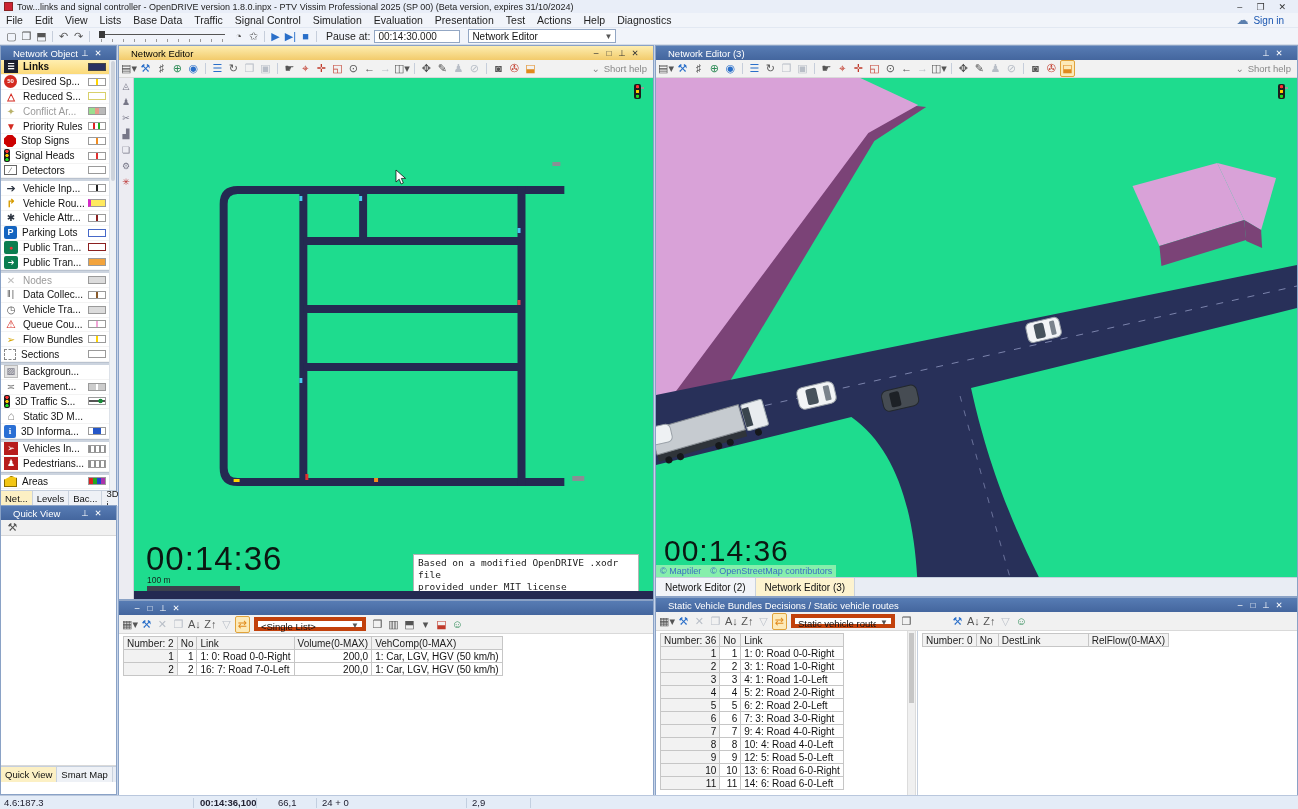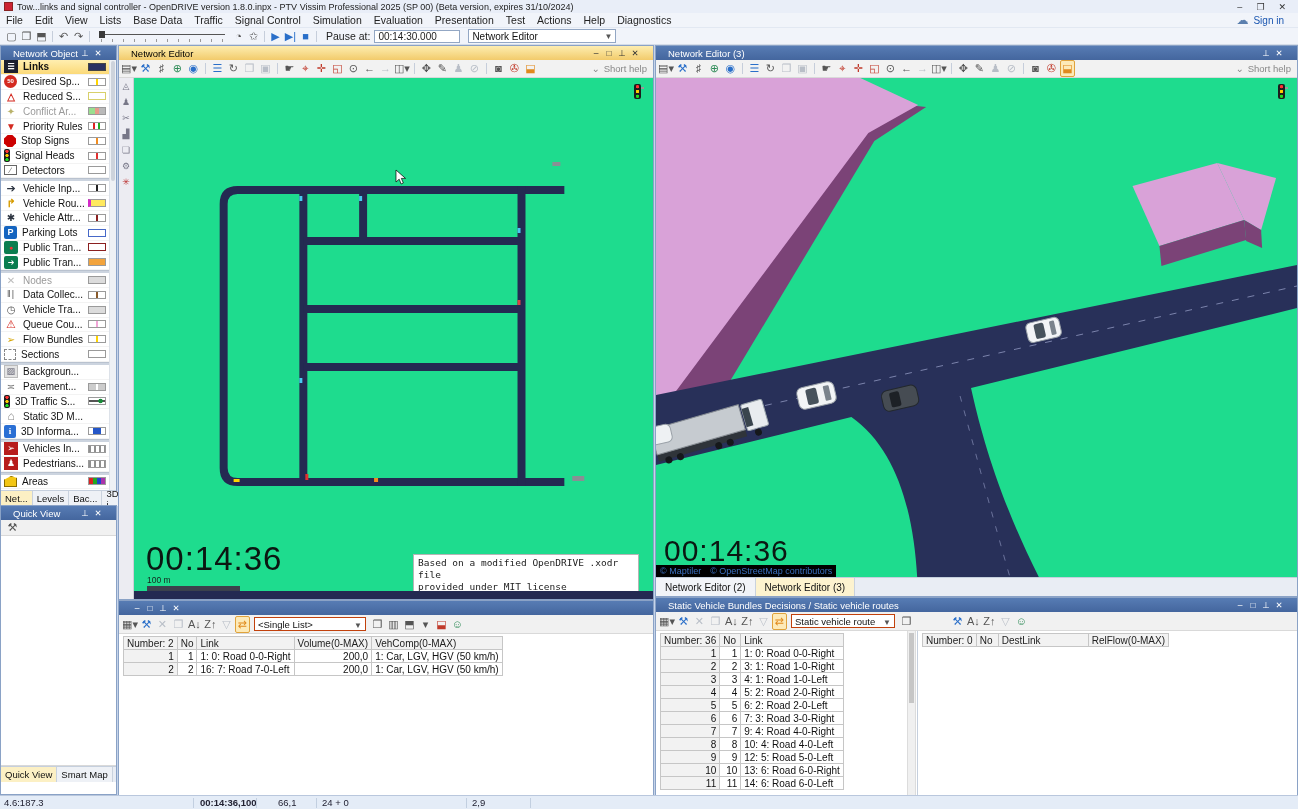--- a/index.html
+++ b/index.html
@@ -113,27 +113,27 @@
 .canvas2d svg,.canvas3d svg{position:absolute;inset:0;width:100%;height:100%}
 .time-overlay{position:absolute;color:#0b1712;font-size:33px;letter-spacing:1px;font-family:"Liberation Sans",sans-serif}
 .scalewrap{position:absolute;left:13px;top:497px;font-size:8.5px;color:#15251d}
 .scalebar{width:93px;height:5px;background:#3b414d;margin-top:1px}
 .license{position:absolute;right:14px;top:476px;width:226px;background:#fff;border:1px solid #b5b5b5;font-family:"DejaVu Sans Mono",monospace;font-size:9.5px;line-height:12px;padding:2px 4px;color:#222}
 .bottomstrip{position:absolute;left:0;right:0;bottom:0;height:8px;background:#242a52}
 .tl-icon{position:absolute;right:9px;top:6px;width:10px;height:16px;display:flex}
 .tl-icon .tl-core{width:7px;height:15px}
 .tl-icon:after{content:"";width:3px;height:2px;background:#999;margin-top:3px}
 .canvas3d{position:absolute;left:0;right:0;top:0;bottom:0;background:#1edc8e}
-.attribution{position:absolute;left:0;bottom:0;background:#000000;font-size:9px;color:#3a6fc0;display:flex;gap:9px;padding:1px 4px;white-space:nowrap}
+.attribution{position:absolute;left:0;bottom:0;background:#86efac;font-size:9px;color:#3a6fc0;display:flex;gap:9px;padding:1px 4px;white-space:nowrap}
 .ed-tabs{height:19px;background:#e9edf4;border-top:1px solid #c5cfdd;display:flex;font-size:10px}
 .edtab{padding:0 9px;display:flex;align-items:center;border-right:1px solid #c9d2de;background:#f2f4f8}
 .edtab.active{background:#fdf3cf}
 
 .vtb{height:19px;background:#f1f1f1;border-bottom:1px solid #d9d9d9;display:flex;align-items:center;padding:0 3px;font-size:11px;gap:1px}
-.sel-dd{height:14px;border:1px solid #c2410c;background:#fff;font-size:9.5px;display:flex;align-items:flex-end;padding:0 3px;margin:0 3px}
+.sel-dd{height:14px;border:4px solid #c2410c;background:#fff;font-size:9.5px;display:flex;align-items:flex-start;padding:0 3px;margin:0 3px}
 .sel-dd .v{white-space:nowrap;overflow:hidden}
 .sel-dd .a{color:#555;font-size:8px;margin-left:4px}
 .tblwrap{position:relative;background:#fff}
 table.grid{border-collapse:collapse;font-size:10px;color:#111;margin:2px 0 0 4px}
 .grid th,.grid td{border:1px solid #c6c6c6;height:13px;padding:0 3px;white-space:nowrap;font-weight:normal;text-align:left;background:#fff}
 .grid th{background:#f2f2f2;color:#222}
 .grid .rowhdr{background:#f2f2f2;text-align:right}
 .grid .ra{text-align:right}
 #rt-left{position:absolute;left:0;top:0;bottom:0;width:250px;background:#fff}
 #rt-scrollv{position:absolute;left:251px;top:0;bottom:0;width:9px;background:#f0f0f0;border-left:1px solid #dcdcdc;border-right:1px solid #dcdcdc}

